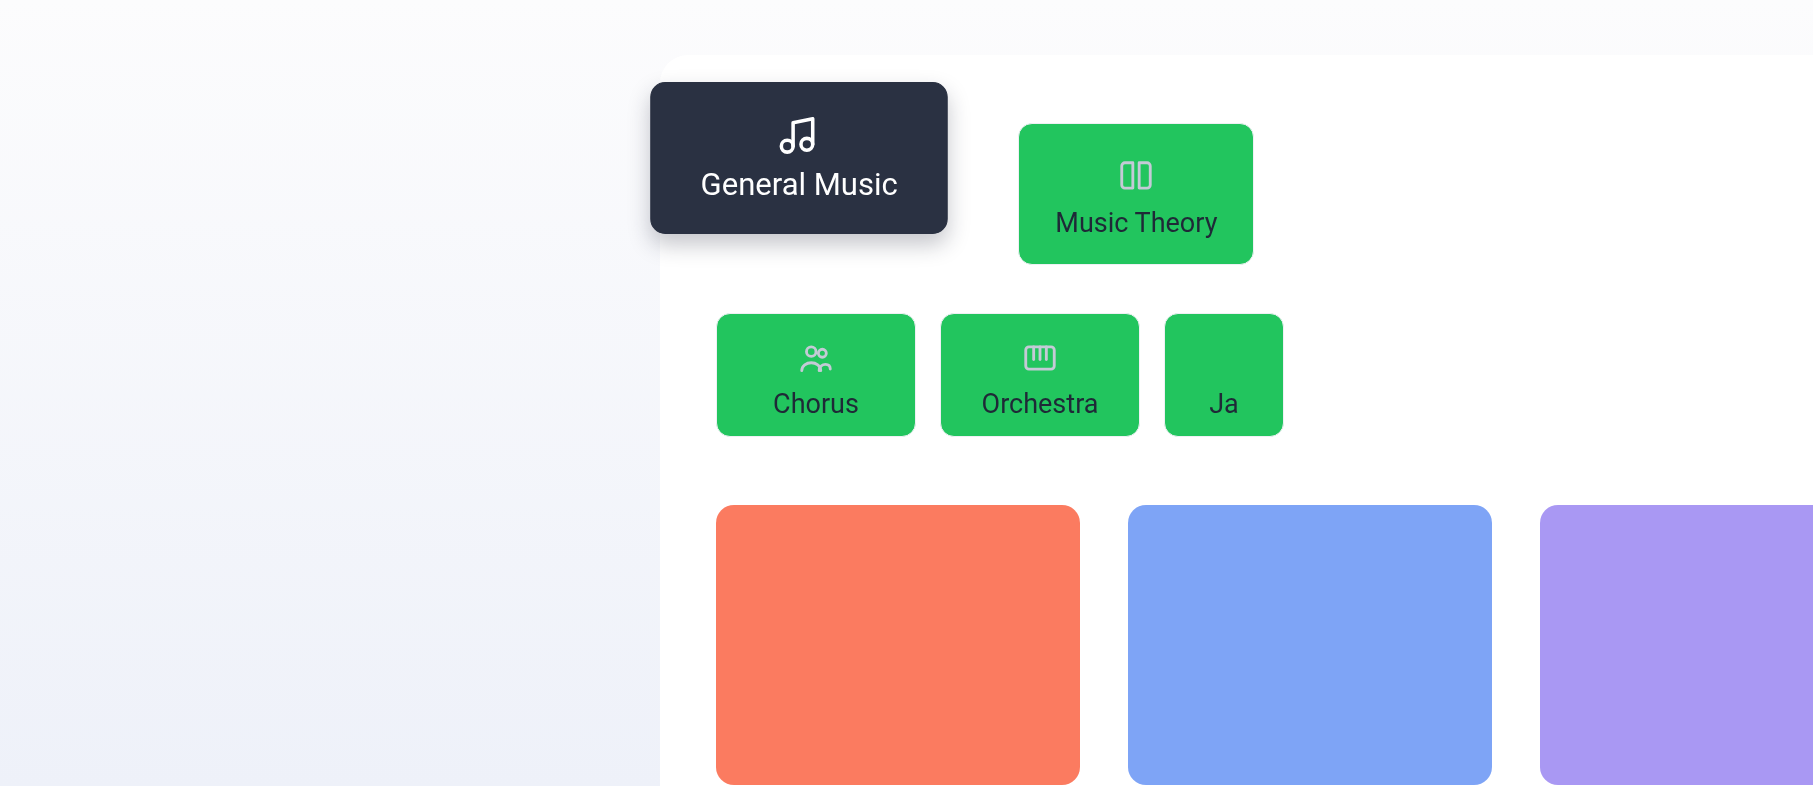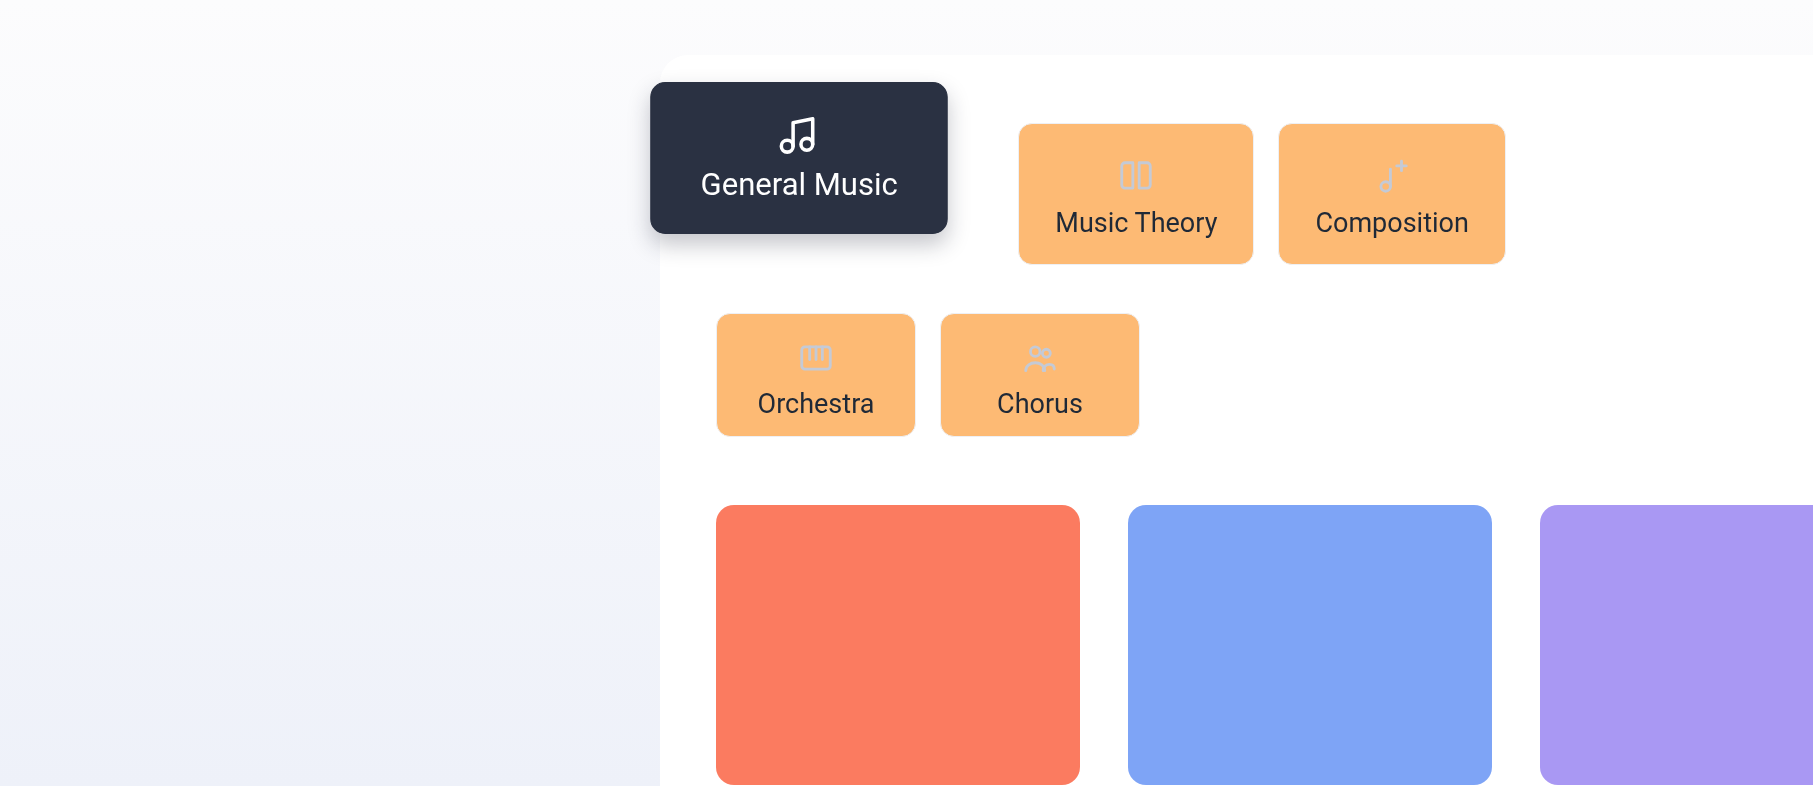--- a/index.html
+++ b/index.html
@@ -19,21 +19,21 @@
     border-radius: 28px;
     padding: 68px 56px 56px 56px;
   }
   .category-grid {
     display: flex;
     flex-wrap: wrap;
     gap: 24px;
     margin-bottom: 68px;
   }
   .category-tile {
-    background: #fdba74;
+    background: #22c55e;
     border: 1px solid #eef0f4;
     border-radius: 14px;
     padding: 22px 36px 16px 36px;
     display: flex;
     flex-direction: column;
     align-items: center;
     justify-content: center;
     cursor: pointer;
     min-width: 200px;
   }
@@ -93,59 +93,52 @@
     <div class="category-tile">
       <span class="icon-wrap">
         <svg width="38" height="38" viewBox="0 0 24 24" fill="none" stroke-width="1.8" stroke-linecap="round" stroke-linejoin="round">
           <path d="M3 5a2 2 0 0 1 2-2h5v16H5a2 2 0 0 1-2-2V5z"></path>
           <path d="M21 5a2 2 0 0 0-2-2h-5v16h5a2 2 0 0 0 2-2V5z"></path>
         </svg>
       </span>
       <span class="label">Music Theory</span>
     </div>
 
+
+    <div style="flex-basis:100%;height:0"></div>
+
     <div class="category-tile">
       <span class="icon-wrap">
         <svg width="38" height="38" viewBox="0 0 24 24" fill="none" stroke-width="1.8" stroke-linecap="round" stroke-linejoin="round">
-          <circle cx="8" cy="18" r="3"></circle>
-            <path d="M11 18V7"></path>
-          <path d="M15 5h6"></path>
-            <path d="M18 2v6"></path>
+          <circle cx="9" cy="8" r="3"></circle>
+            <circle cx="16" cy="9" r="2.5"></circle>
+          <path d="M3 20c0-3 3-5 6-5s6 2 6 5"></path>
+            <path d="M14 20c0-2.5 2-4 4-4s3 1 3 3"></path>
         </svg>
       </span>
-      <span class="label">Composition</span>
+      <span class="label">Chorus</span>
     </div>
-
-    <div style="flex-basis:100%;height:0"></div>
 
     <div class="category-tile">
       <span class="icon-wrap">
         <svg width="38" height="38" viewBox="0 0 24 24" fill="none" stroke-width="1.8" stroke-linecap="round" stroke-linejoin="round">
           <rect x="3" y="5" width="18" height="14" rx="2"></rect>
           <path d="M8 5v8"></path>
             <path d="M12 5v8"></path>
             <path d="M16 5v8"></path>
         </svg>
       </span>
       <span class="label">Orchestra</span>
     </div>
 
-    <div class="category-tile">
-      <span class="icon-wrap">
-        <svg width="38" height="38" viewBox="0 0 24 24" fill="none" stroke-width="1.8" stroke-linecap="round" stroke-linejoin="round">
-          <circle cx="9" cy="8" r="3"></circle>
-            <circle cx="16" cy="9" r="2.5"></circle>
-          <path d="M3 20c0-3 3-5 6-5s6 2 6 5"></path>
-            <path d="M14 20c0-2.5 2-4 4-4s3 1 3 3"></path>
-        </svg>
-      </span>
-      <span class="label">Chorus</span>
+
+    <div class="category-tile" style="min-width:120px">
+      <span class="icon-wrap"></span>
+      <span class="label">Ja</span>
     </div>
-
-
 
   </div>
 
   <div class="color-row">
     <div class="color-card" style="background: rgb(251, 123, 96);"></div>
     <div class="color-card" style="background: rgb(126, 164, 246);"></div>
     <div class="color-card" style="background: rgb(169, 152, 243);"></div>
   </div>
 
 </div>

